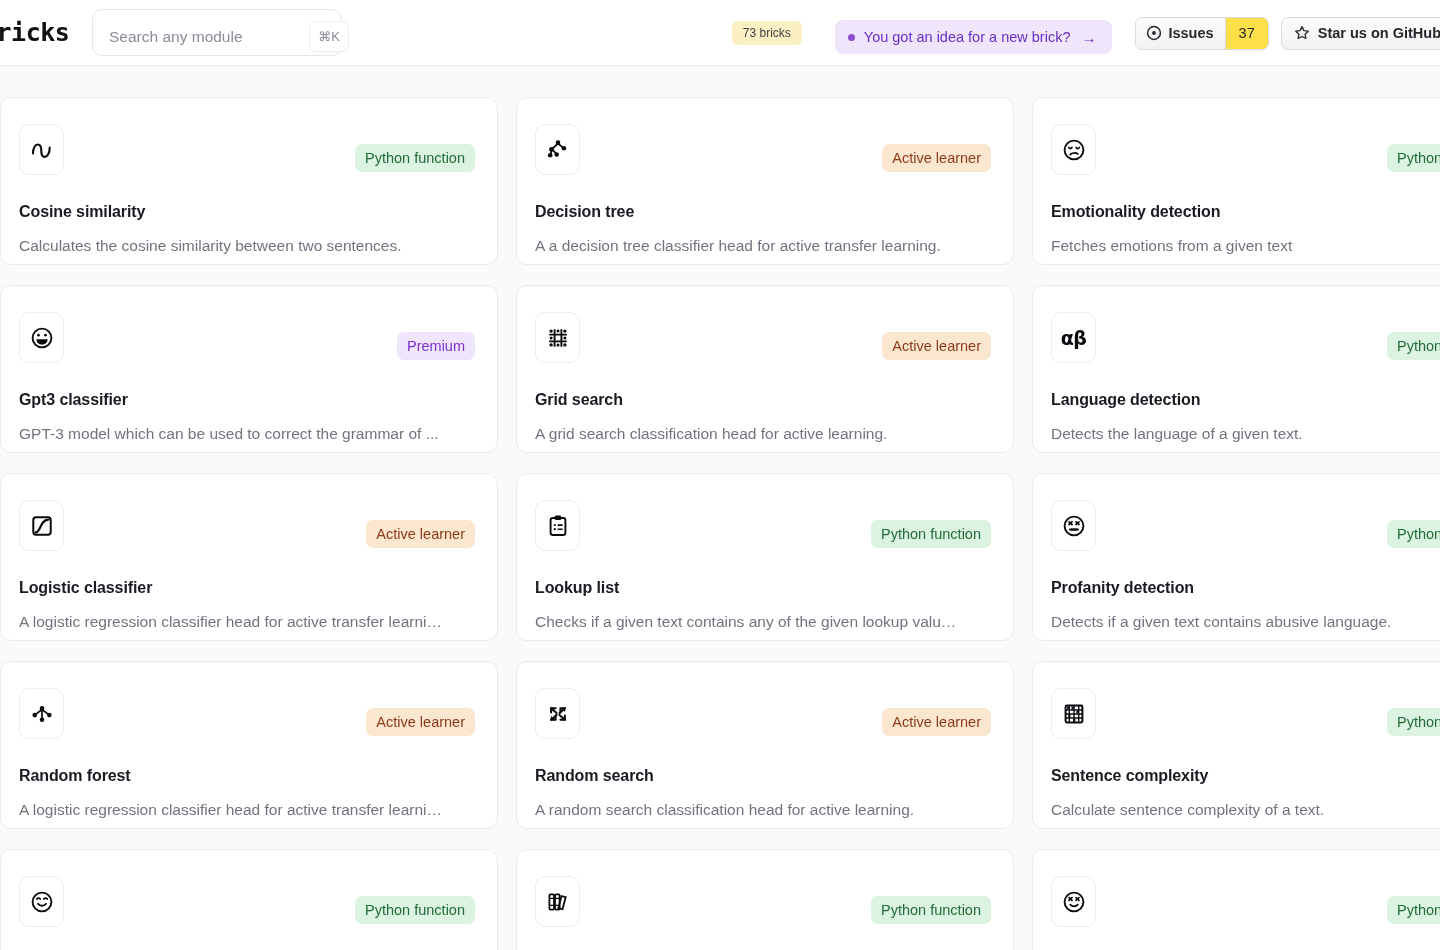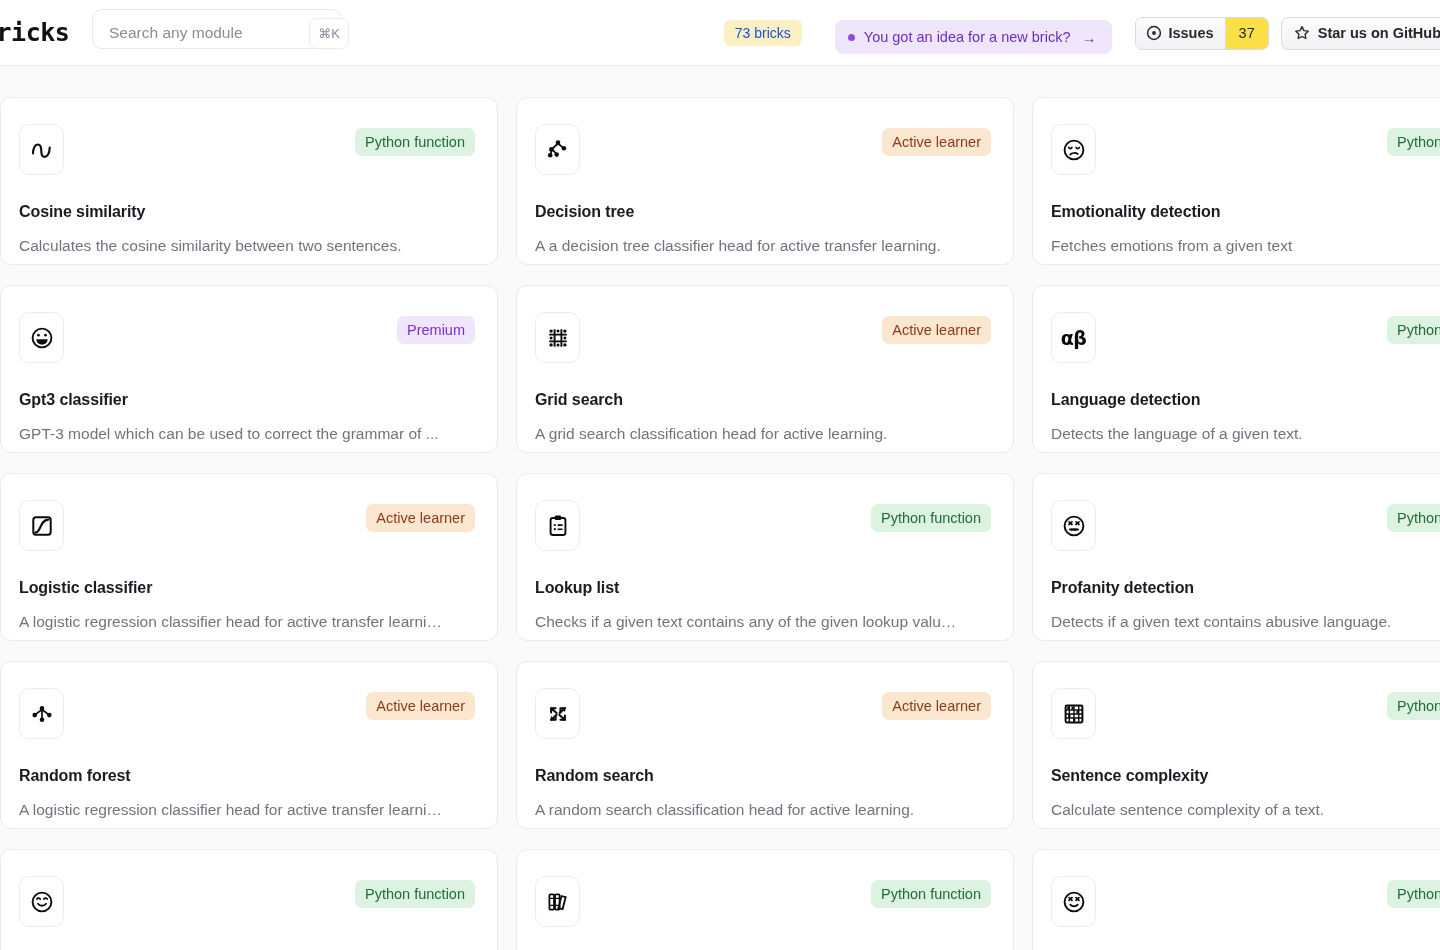--- a/index.html
+++ b/index.html
@@ -23,21 +23,21 @@
   .brand {
     position: absolute; left: -18px; top: 18px;
     font-family: "DejaVu Sans Mono", monospace;
     font-size: 25px; font-weight: 700;
     letter-spacing: -0.5px;
     color: #111114;
     white-space: nowrap;
   }
   .search-box {
     position: absolute; left: 92px; top: 9px;
-    width: 250px; height: 40px;
+    width: 250px; height: 47px;
     border: 1px solid #E7E7EA;
     border-radius: 10px;
     background: #FFFFFF;
     display: flex; align-items: center;
     padding: 8px 8px 0 16px;
   }
   .search-input {
     flex: 1;
     border: none; outline: none;
     font-family: "Liberation Sans", sans-serif;
@@ -56,22 +56,22 @@
     flex: none;
   }
 
   .hdr-right {
     position: absolute; right: -14px; top: 0;
     height: 66px;
     display: flex; align-items: center; gap: 0;
   }
   .bricks-count {
     background: #FBF0C4;
-    color: #1d4ed8;
-    font-size: 14px;
+    color: #404040;
+    font-size: 12px;
     border-radius: 6px;
     padding: 5px 11px;
     white-space: nowrap;
     margin-right: 33px;
   }
   .idea-pill {
     background: #EFE6FC;
     color: #6B2FC4;
     font-size: 14.5px;
     border-radius: 8px;
@@ -155,21 +155,21 @@
   .glyph {
     font-family: "DejaVu Sans", sans-serif;
     font-size: 19px; font-weight: 700; color: #0B0B0F;
     letter-spacing: -0.5px;
   }
   .badge {
     font-size: 14.5px;
     border-radius: 7px;
     padding: 6px 10px;
     white-space: nowrap;
-    margin-top: 4px;
+    margin-top: 20px;
   }
   .badge-python  { background: #DBF3E0; color: #226C38; }
   .badge-active  { background: #FBE7CF; color: #8C3A1A; }
   .badge-premium { background: #EFE6FC; color: #7E30CE; }
 
   .card-title {
     margin-top: 28px;
     font-size: 16px; font-weight: 700;
     color: #1A1A22;
     letter-spacing: -0.1px;

